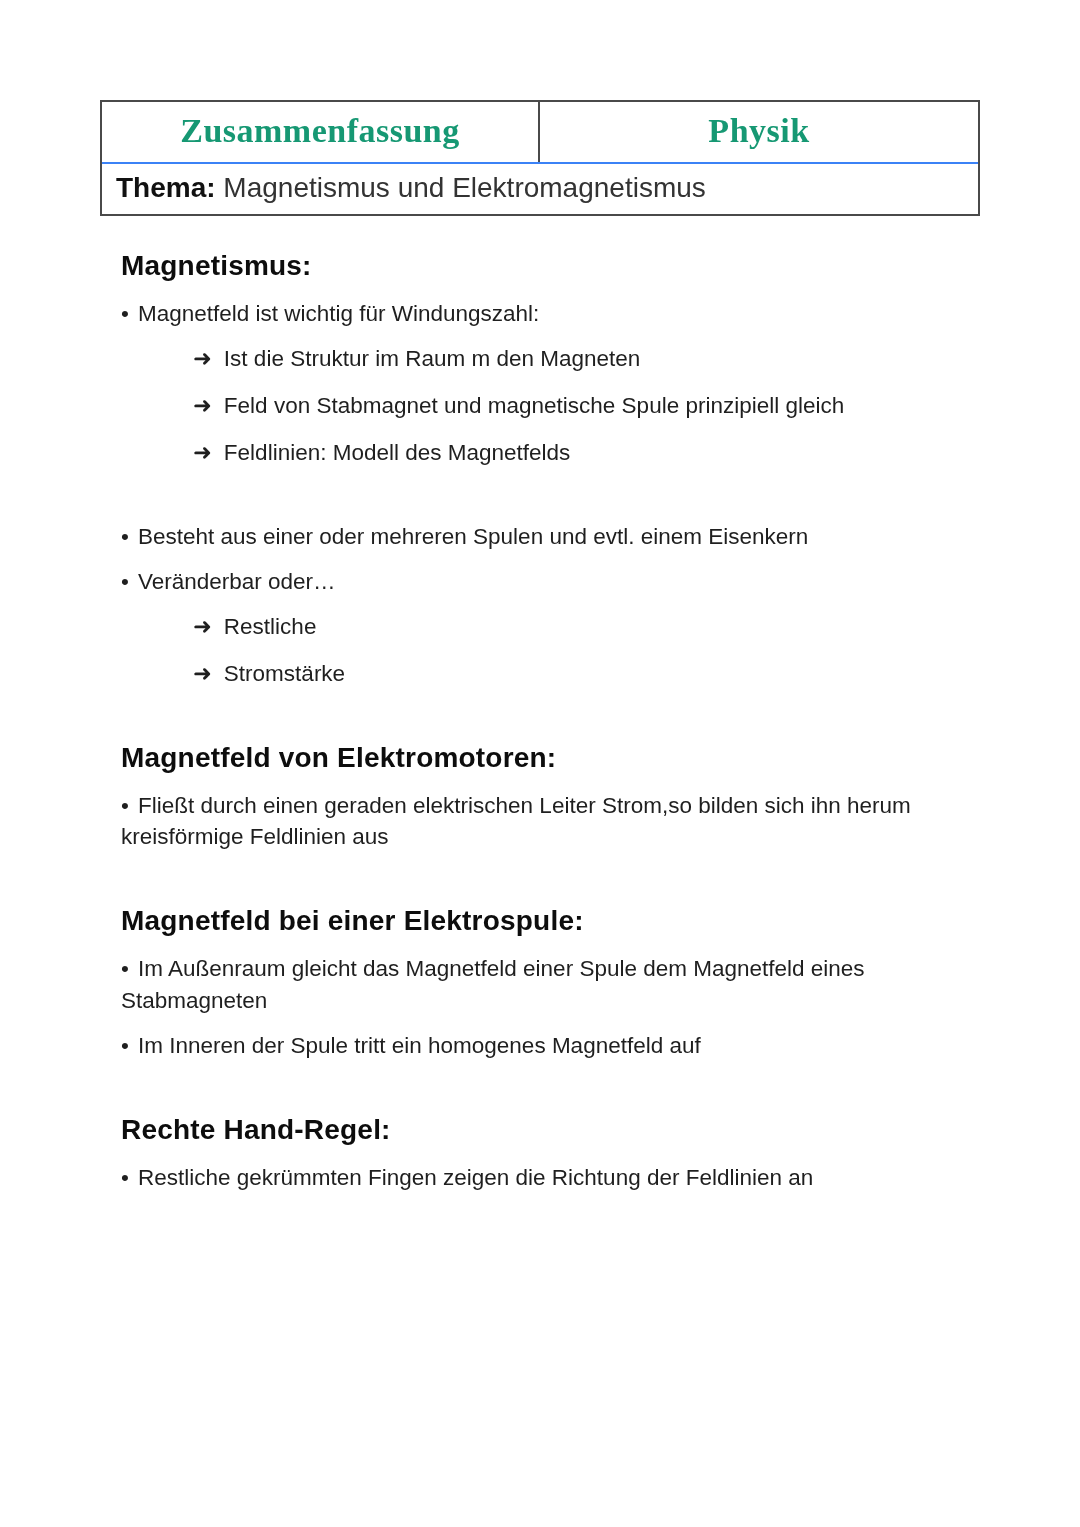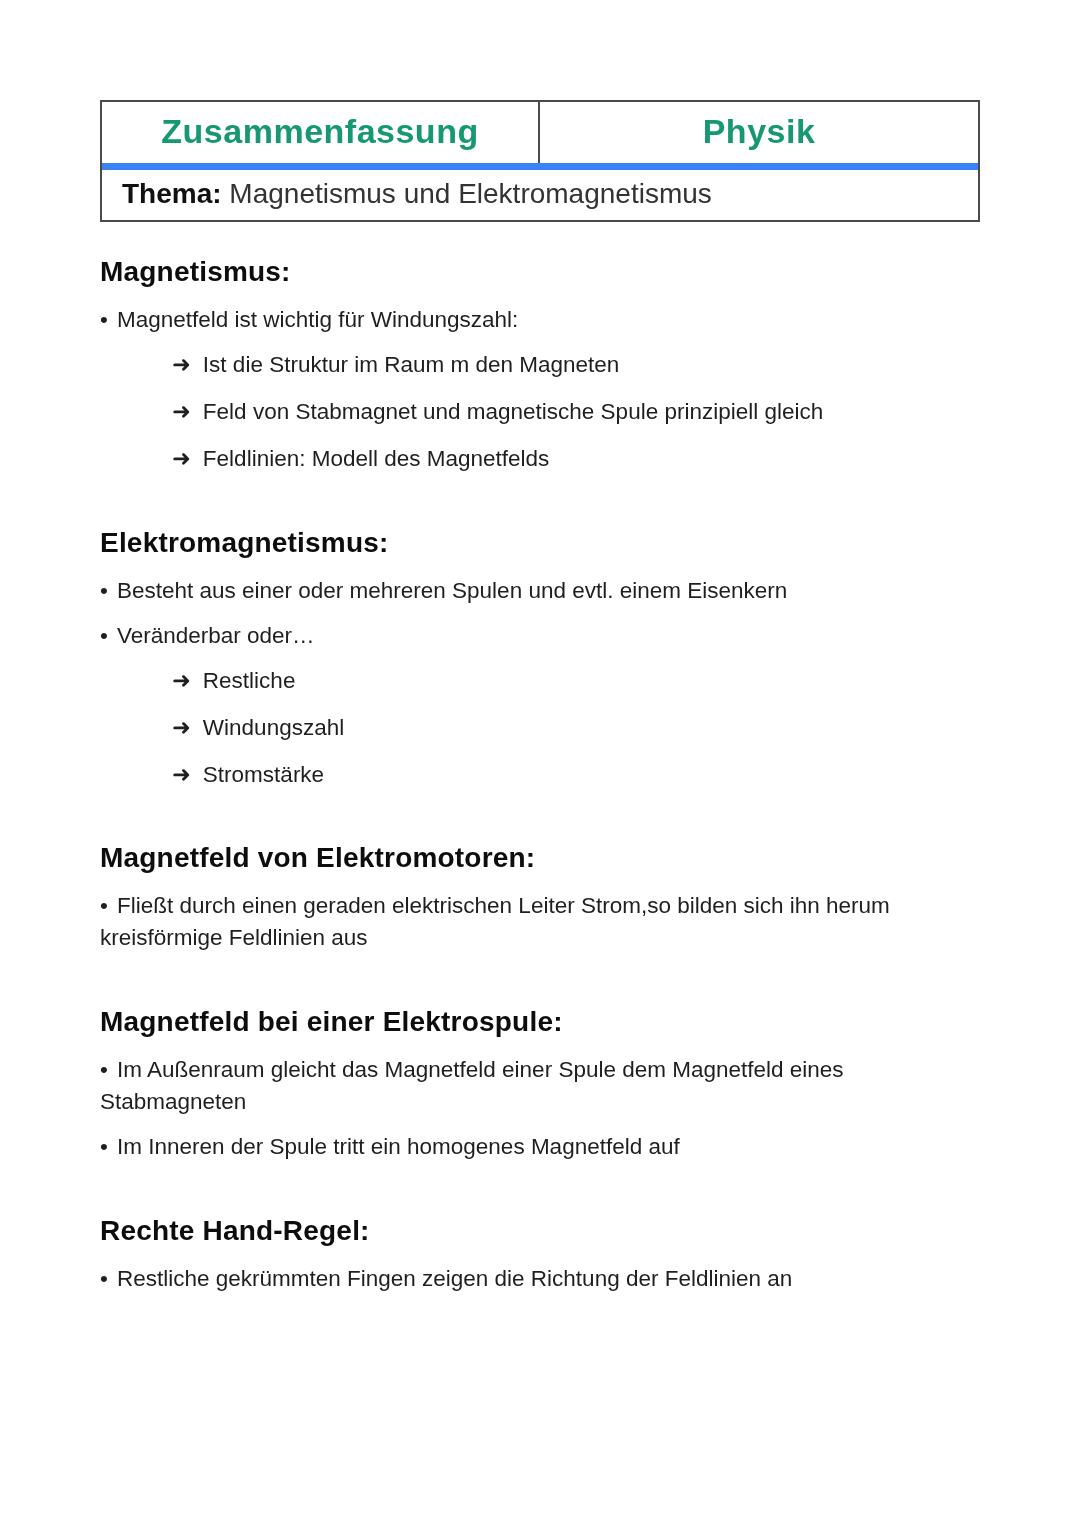--- a/index.html
+++ b/index.html
@@ -18,54 +18,56 @@
     padding: 100px 100px 60px 100px;
   }
   
   .header-table {
     width: 100%;
     border: 2px solid #4a4a4a;
     box-sizing: border-box;
   }
   .header-row-top {
     display: flex;
-    border-bottom: 7px solid #3b82f6;
+    border-bottom: 2px solid #3b82f6;
+    font-family: Liberation Serif, serif;
   }
   .header-cell {
     box-sizing: border-box;
     text-align: center;
     padding: 10px 8px 12px 8px;
     font-size: 34px;
     font-weight: bold;
     letter-spacing: 0.5px;
     color: var(--accent, #169873);
   }
   .header-cell-left {
     width: 50%;
     border-right: 2px solid #4a4a4a;
   }
   .header-cell-right {
     width: 50%;
   }
   .header-row-thema {
-    padding: 8px 12px 10px 20px;
+    padding: 8px 12px 10px 14px;
     font-size: 28px;
     color: #2a2a2a;
   }
   .thema-label {
     font-weight: bold;
     color: #111111;
   }
   .thema-value {
     font-weight: normal;
     color: #333333;
   }
   
   .sections {
     margin-top: 34px;
+    margin-left: 21px;
   }
   .section {
     margin-top: 52px;
   }
   .section:first-child {
     margin-top: 0;
   }
   .section-title {
     margin: 0 0 16px 0;
     font-size: 28px;
@@ -107,25 +109,23 @@
 
   <div class="sections" id="sections">
       <section class="section">
         <h2 class="section-title">Magnetismus:</h2>
         <div class="item bullet"><span class="marker">•</span><span class="text">Magnetfeld ist wichtig für Windungszahl:</span></div>
         <div class="item arrow"><span class="marker">➜</span><span class="text">Ist die Struktur im Raum m den Magneten</span></div>
         <div class="item arrow"><span class="marker">➜</span><span class="text">Feld von Stabmagnet und magnetische Spule prinzipiell gleich</span></div>
         <div class="item arrow"><span class="marker">➜</span><span class="text">Feldlinien: Modell des Magnetfelds</span></div>
       </section>
       <section class="section">
-        <h2 class="section-title">Elektromagnetismus:</h2>
         <div class="item bullet"><span class="marker">•</span><span class="text">Besteht aus einer oder mehreren Spulen und evtl. einem Eisenkern</span></div>
         <div class="item bullet"><span class="marker">•</span><span class="text">Veränderbar oder…</span></div>
         <div class="item arrow"><span class="marker">➜</span><span class="text">Restliche</span></div>
-        <div class="item arrow"><span class="marker">➜</span><span class="text">Windungszahl</span></div>
         <div class="item arrow"><span class="marker">➜</span><span class="text">Stromstärke</span></div>
       </section>
       <section class="section">
         <h2 class="section-title">Magnetfeld von Elektromotoren:</h2>
         <div class="item bullet"><span class="marker">•</span><span class="text">Fließt durch einen geraden elektrischen Leiter Strom,so bilden sich ihn herum kreisförmige Feldlinien aus</span></div>
       </section>
       <section class="section">
         <h2 class="section-title">Magnetfeld bei einer Elektrospule:</h2>
         <div class="item bullet"><span class="marker">•</span><span class="text">Im Außenraum gleicht das Magnetfeld einer Spule dem Magnetfeld eines Stabmagneten</span></div>
         <div class="item bullet"><span class="marker">•</span><span class="text">Im Inneren der Spule tritt ein homogenes Magnetfeld auf</span></div>

